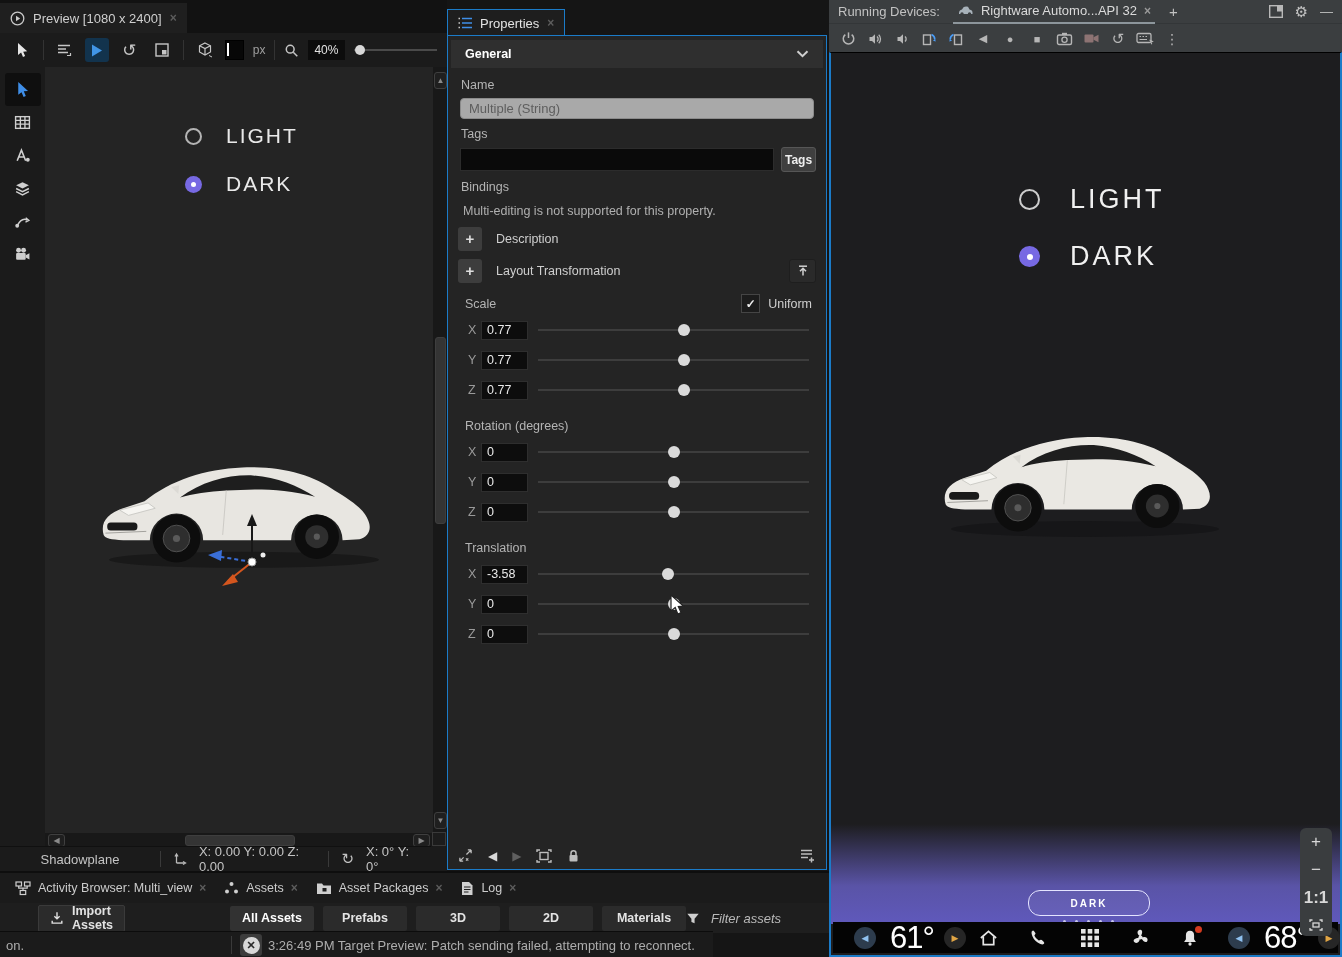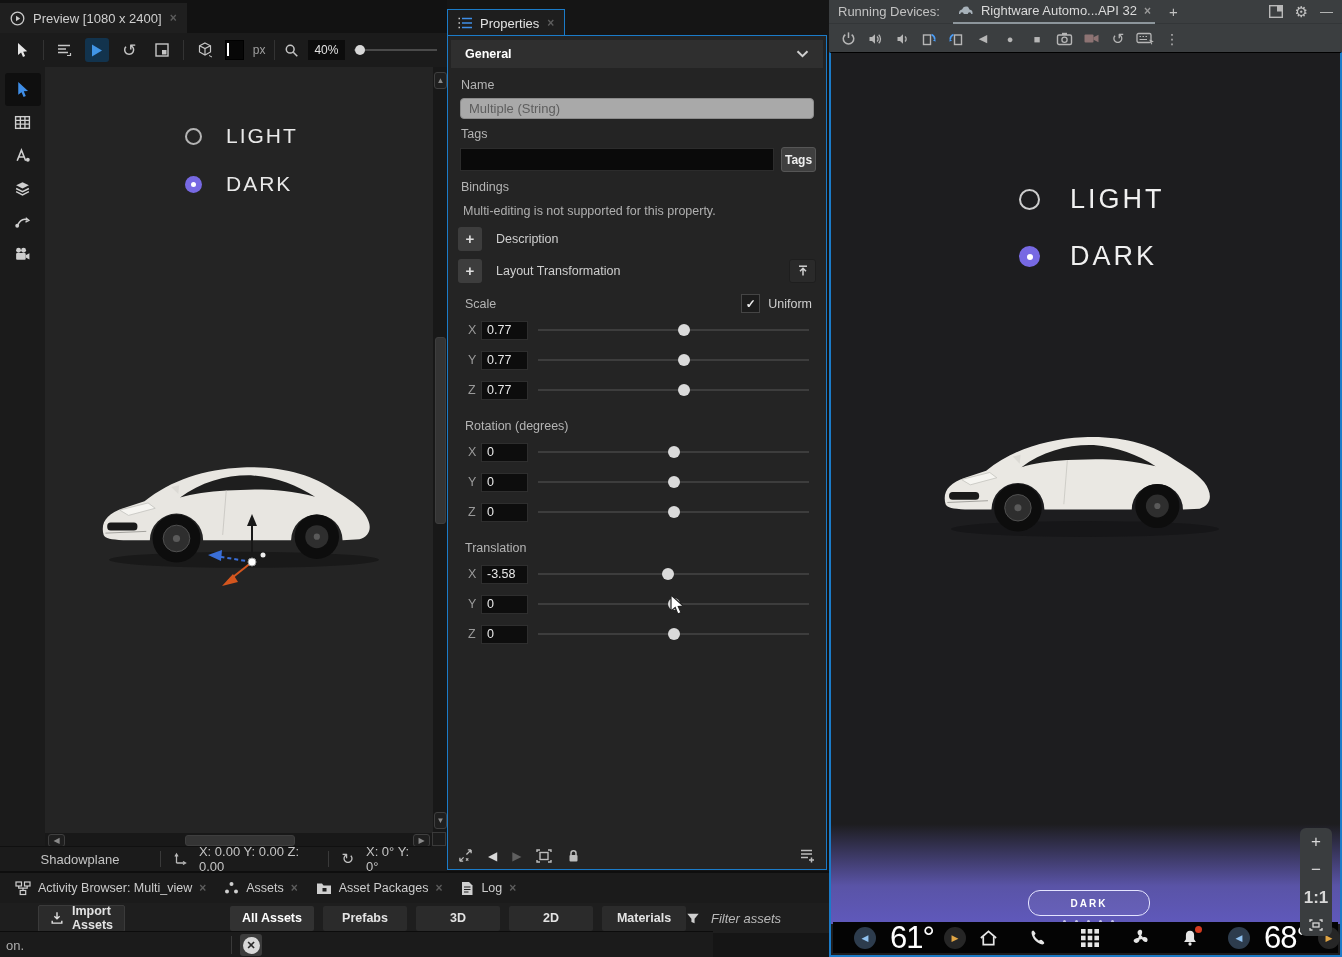--- a/index.html
+++ b/index.html
@@ -796,20 +796,21 @@
       </span>
     </div>
   </div>
 
   <div class="statusbar">
     <span class="st-left">on.</span>
     <span class="st-div"></span>
     <span class="err-tile">
       <span class="err-circ">✕</span>
     </span>
+    <span>3:26:49 PM Target Preview: Patch sending failed, attempting to reconnect.</span>
   </div>
 
   <span class="mouse-cursor">
     <svg width="18" height="22" viewBox="0 0 18 22">
         <path d="M2 1 L2 17 L6.2 13.6 L8.8 20 L12 18.6 L9.3 12.6 L14.6 12.2 Z" fill="#ffffff" stroke="#222" stroke-width="1.2"></path>
       </svg>
   </span>
 
 </div>
 

